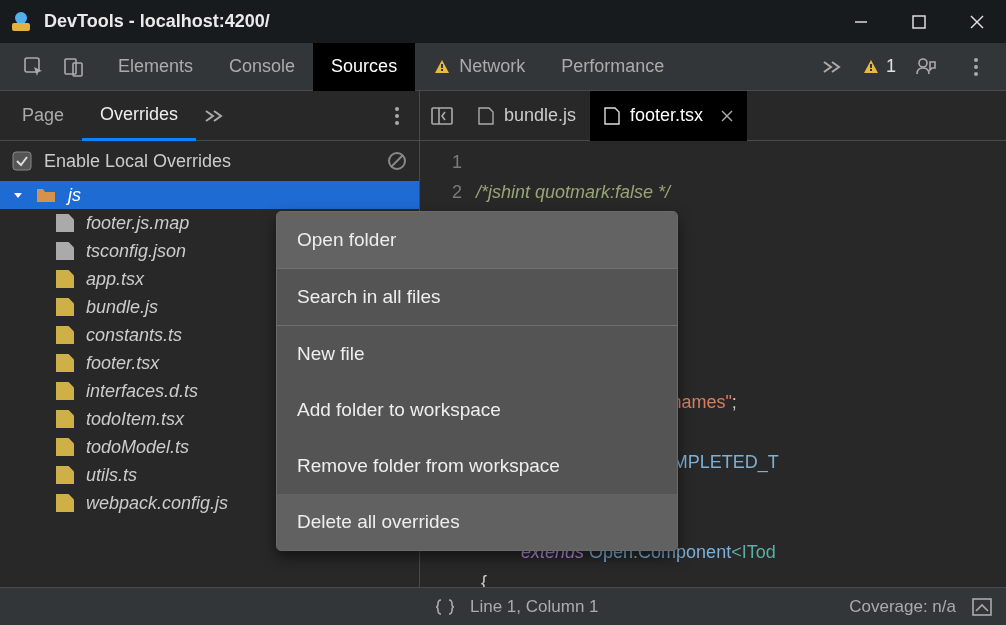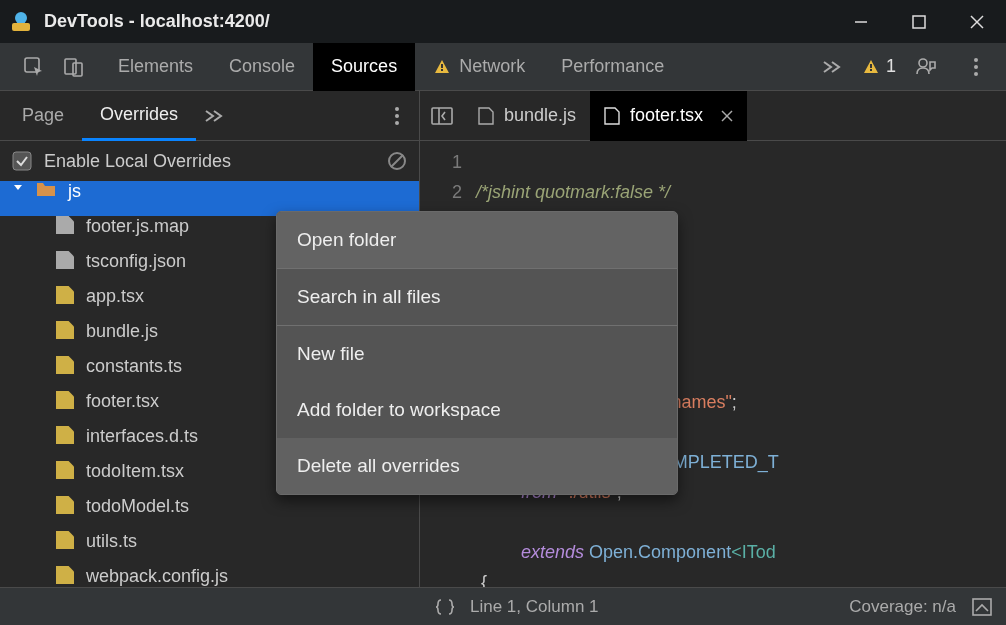--- a/index.html
+++ b/index.html
@@ -27,21 +27,21 @@
   .sidebar-tabs { height: 50px; display: flex; align-items: center; border-bottom: 1px solid #4a4a4a; padding: 0 4px; }
   .sidebar-tabs .stab { padding: 0 18px; height: 50px; display: flex; align-items: center; font-size: 18px; color: #ababab; }
   .sidebar-tabs .stab.active { color: #eee; border-bottom: 3px solid #0a84ff; }
   .sidebar-tabs .spacer { flex: 1; }
   .sidebar-tabs .icon-btn { width: 36px; height: 50px; display: flex; align-items: center; justify-content: center; }
 
   .override-bar { height: 40px; display: flex; align-items: center; padding: 0 12px; gap: 12px; color: #ccc; font-size: 18px; }
   .override-bar .icon-btn { margin-left: auto; }
 
   .tree { flex: 1; overflow: hidden; font-size: 18px; }
-  .tree-row { height: 35px; display: flex; align-items: flex-start; padding-left: 12px; gap: 12px; color: #ccc; }
+  .tree-row { height: 28px; display: flex; align-items: center; padding-left: 12px; gap: 12px; color: #ccc; font-style: italic; }
   .tree-row.folder { background: #1d6bd3; color: #fff; }
   .tree-row .file-icon { width: 18px; height: 18px; flex-shrink: 0; }
   .tree-row.file { padding-left: 56px; }
   .file-icon.gray { background: #aaa; clip-path: polygon(0 0, 70% 0, 100% 30%, 100% 100%, 0 100%); }
   .file-icon.mod { background: #cfb046; clip-path: polygon(0 0, 70% 0, 100% 30%, 100% 100%, 0 100%); }
 
   
   .editor { flex: 1; display: flex; flex-direction: column; }
   .editor-tabs { height: 50px; display: flex; align-items: center; border-bottom: 1px solid #4a4a4a; }
   .editor-tabs .icon-btn { width: 44px; height: 50px; display: flex; align-items: center; justify-content: center; }
@@ -346,16 +346,19 @@
   <div class="mi">
       <span>Search in all files</span>
     </div>
   <hr>
   <div class="mi">
       <span>New file</span>
     </div>
   <div class="mi">
       <span>Add folder to workspace</span>
     </div>
+  <div class="mi">
+      <span>Remove folder from workspace</span>
+    </div>
   <div class="mi hover">
       <span>Delete all overrides</span>
     </div>
 </div>
 
 </body></html>

